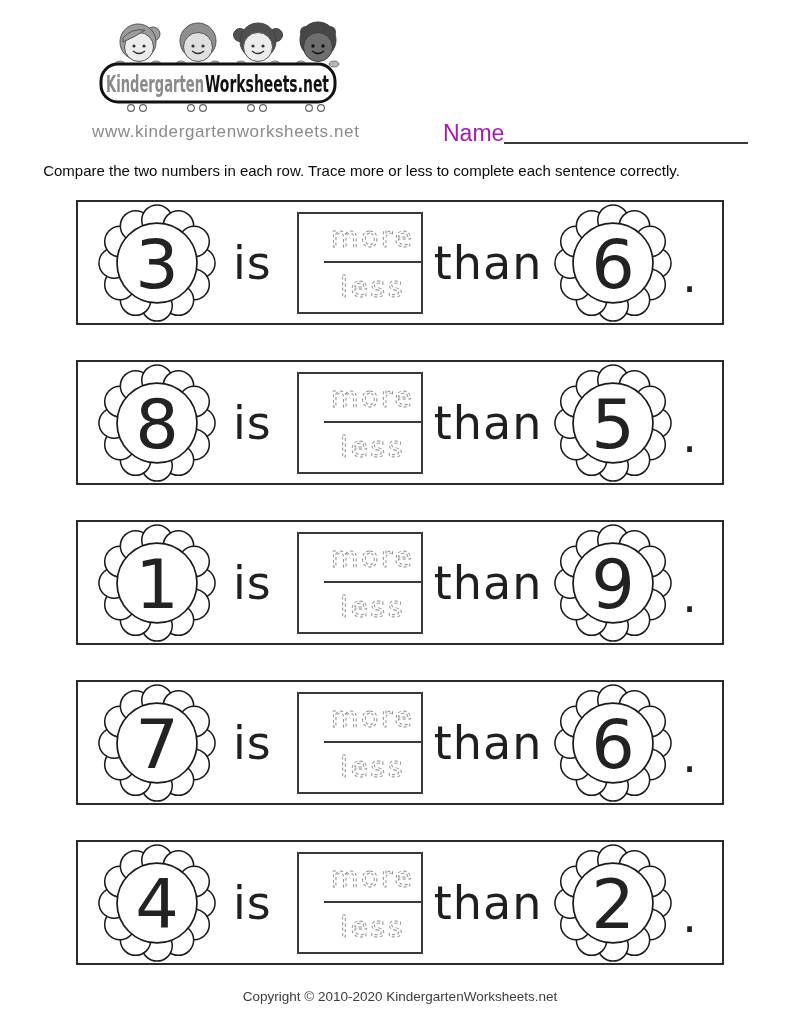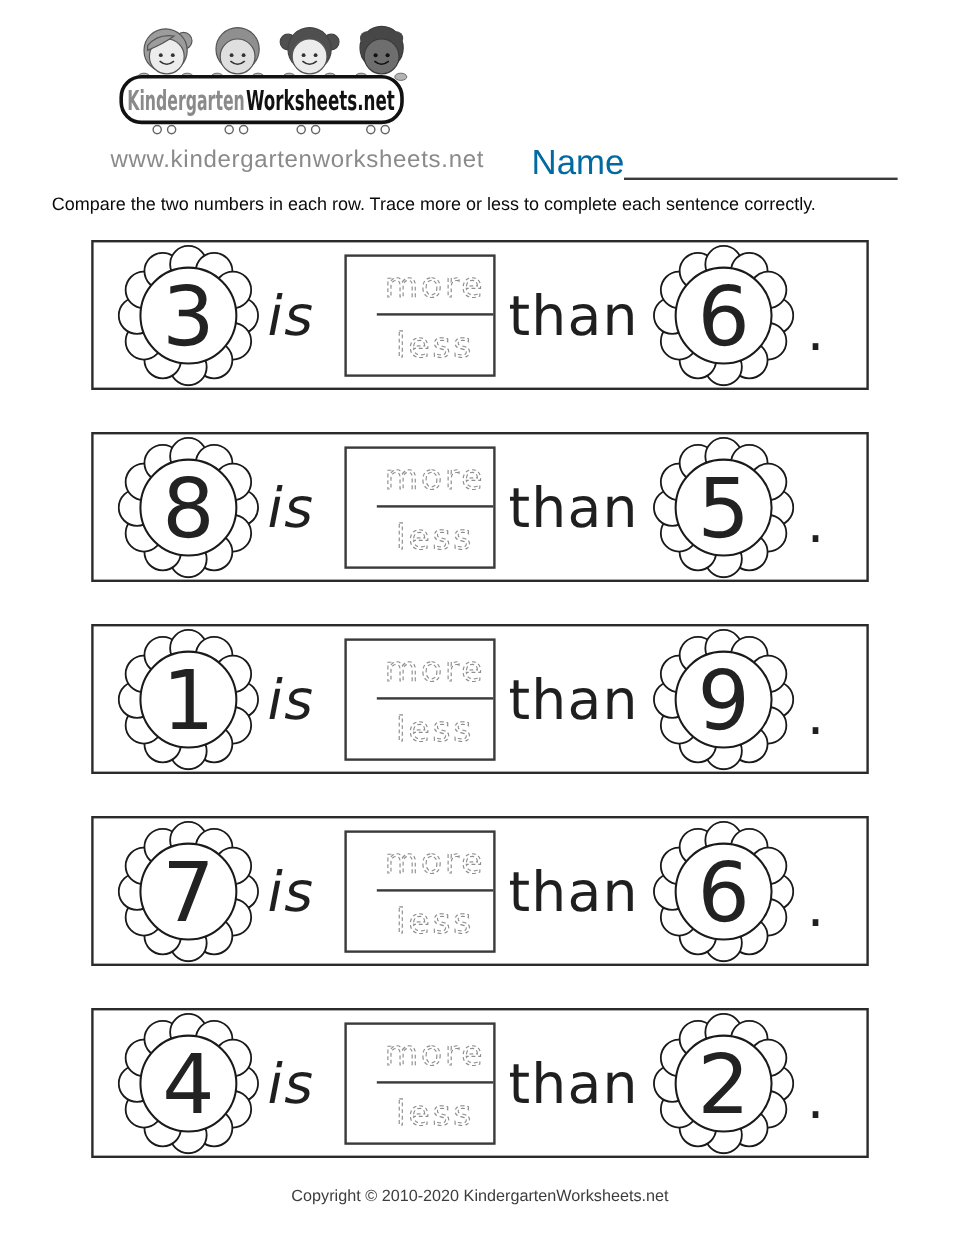--- a/index.html
+++ b/index.html
@@ -13,21 +13,21 @@
     overflow: hidden;
     margin: 0 auto;
   }
 
   
   .logo-wrap { position: absolute; left: 56px; top: 12px; width: 252px; margin-left: 36px; }
   .logo-svg { display: block; width: 252px; height: 106px; }
   .website-url {
     margin-top: 4px;
     text-align: center;
-    font-size: 20px;
+    font-size: 17px;
     letter-spacing: 0.6px;
     color: #8a8a8a;
     font-family: "Liberation Sans", sans-serif;
   }
 
   .title-block { position: absolute; left: 336px; top: 30px; }
   .page-title {
     font-family: "DejaVu Sans", sans-serif;
     font-weight: 400;
     font-size: 29px;
@@ -43,21 +43,21 @@
     letter-spacing: 0.3px;
     color: #111;
   }
 
   .name-line {
     position: absolute; left: 443px; top: 122px;
     display: flex; align-items: flex-end;
     width: 305px;
   }
   .name-label {
-    font-size: 29px; color: #0369a1;
+    font-size: 23px; color: #a21caf;
     font-family: "Liberation Sans", sans-serif;
     line-height: 1;
   }
   .name-underline {
     flex: 1; height: 2px; background: #3a3a3a;
     margin-bottom: 1px;
   }
 
   .instructions {
     position: absolute; left: 0; top: 162px; width: 723px;
@@ -77,21 +77,21 @@
   }
   .flower { width: 118px; height: 118px; flex: 0 0 auto; }
   .flower-left  { margin-left: 20px; }
   .flower-right { margin-left: 12px; }
   .word {
     font-family: "DejaVu Sans", sans-serif;
     font-size: 46px; color: #1f1f1f;
     letter-spacing: 1px; line-height: 1;
     white-space: nowrap;
   }
-  .word-is   { margin-left: 7px; font-style: italic; }
+  .word-is   { margin-left: 17px; }
   .word-than { margin-left: 11px; }
   .word-period { margin-left: 10px; padding-top: 26px; }
 
   .trace-box {
     margin-left: 25px;
     width: 126px; height: 102px;
     border: 2px solid #3a3a3a;
     background: #fff;
     display: flex; flex-direction: column;
     flex: 0 0 auto;

